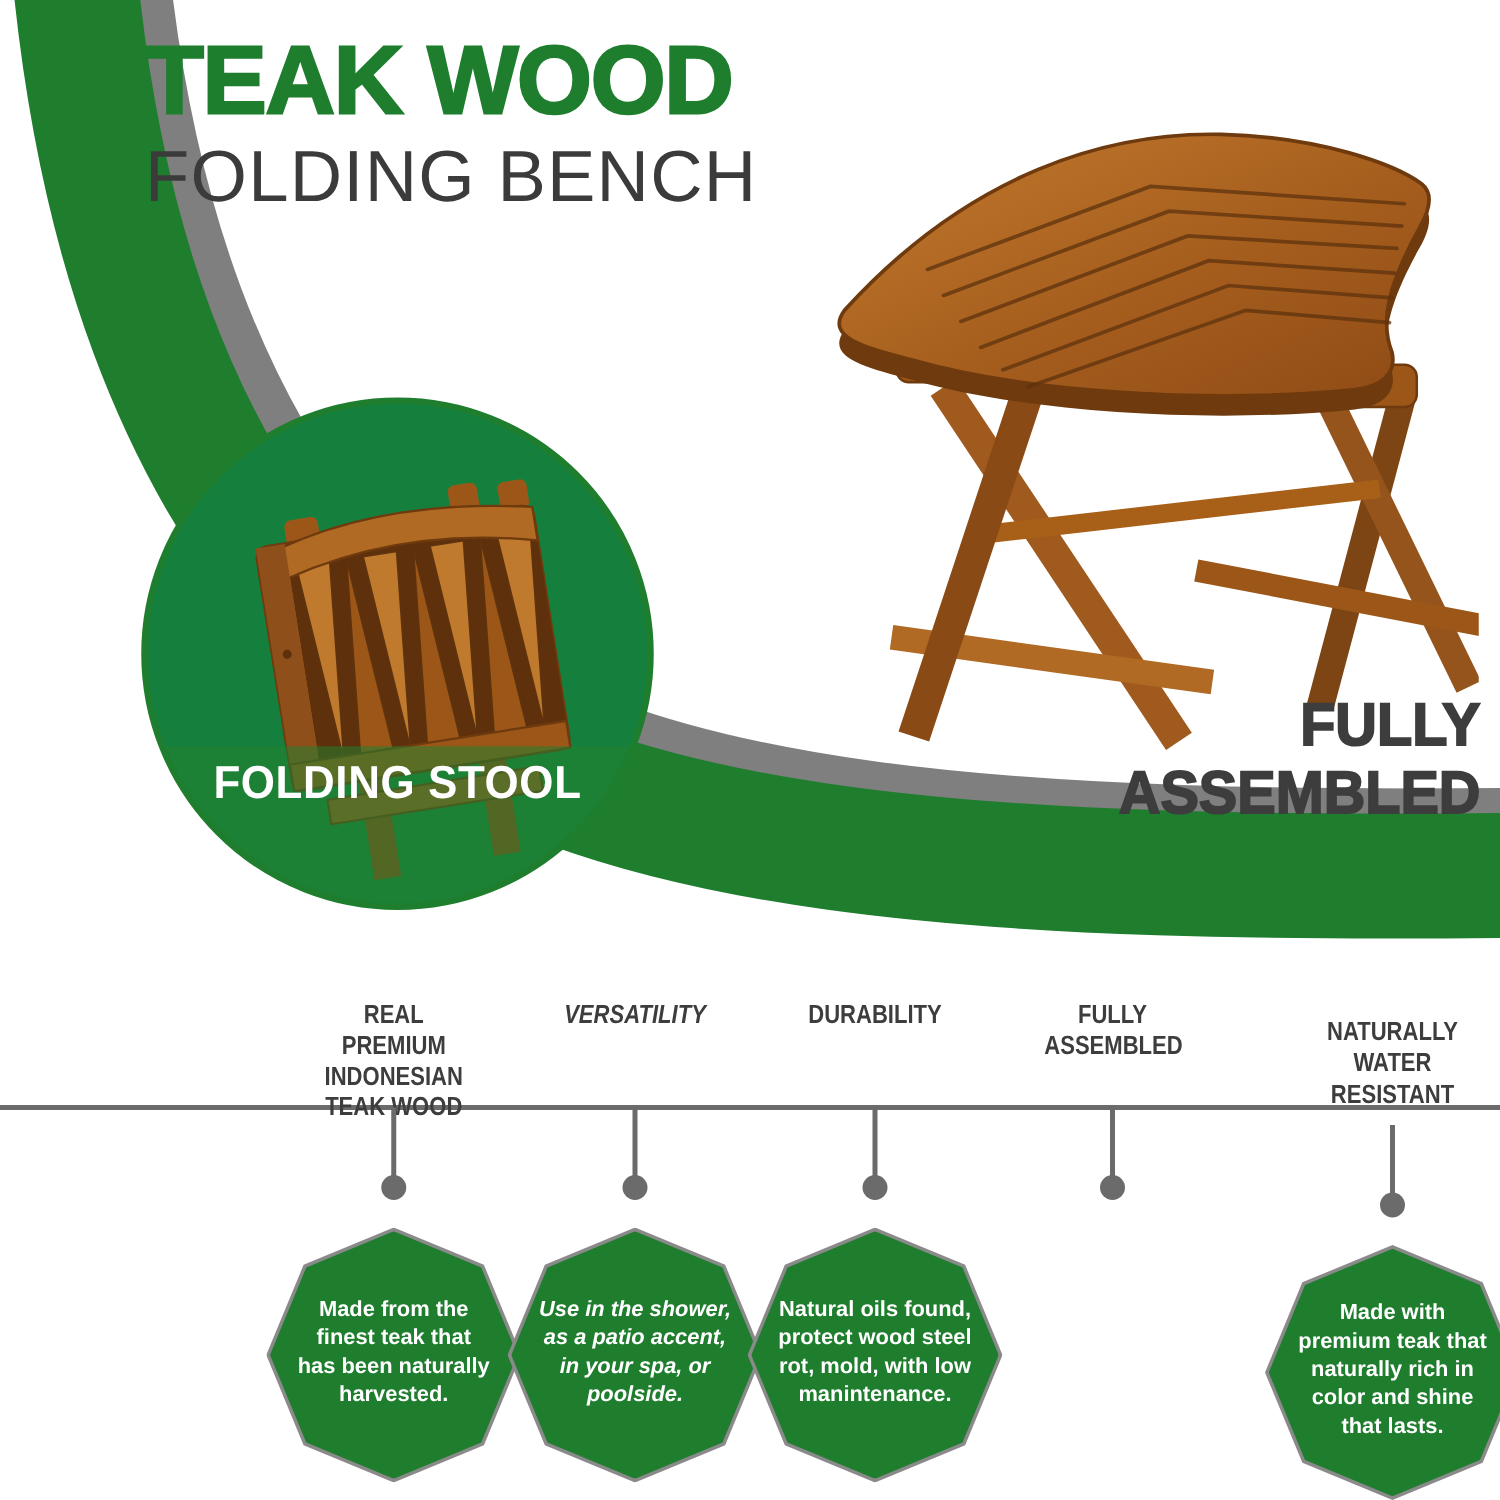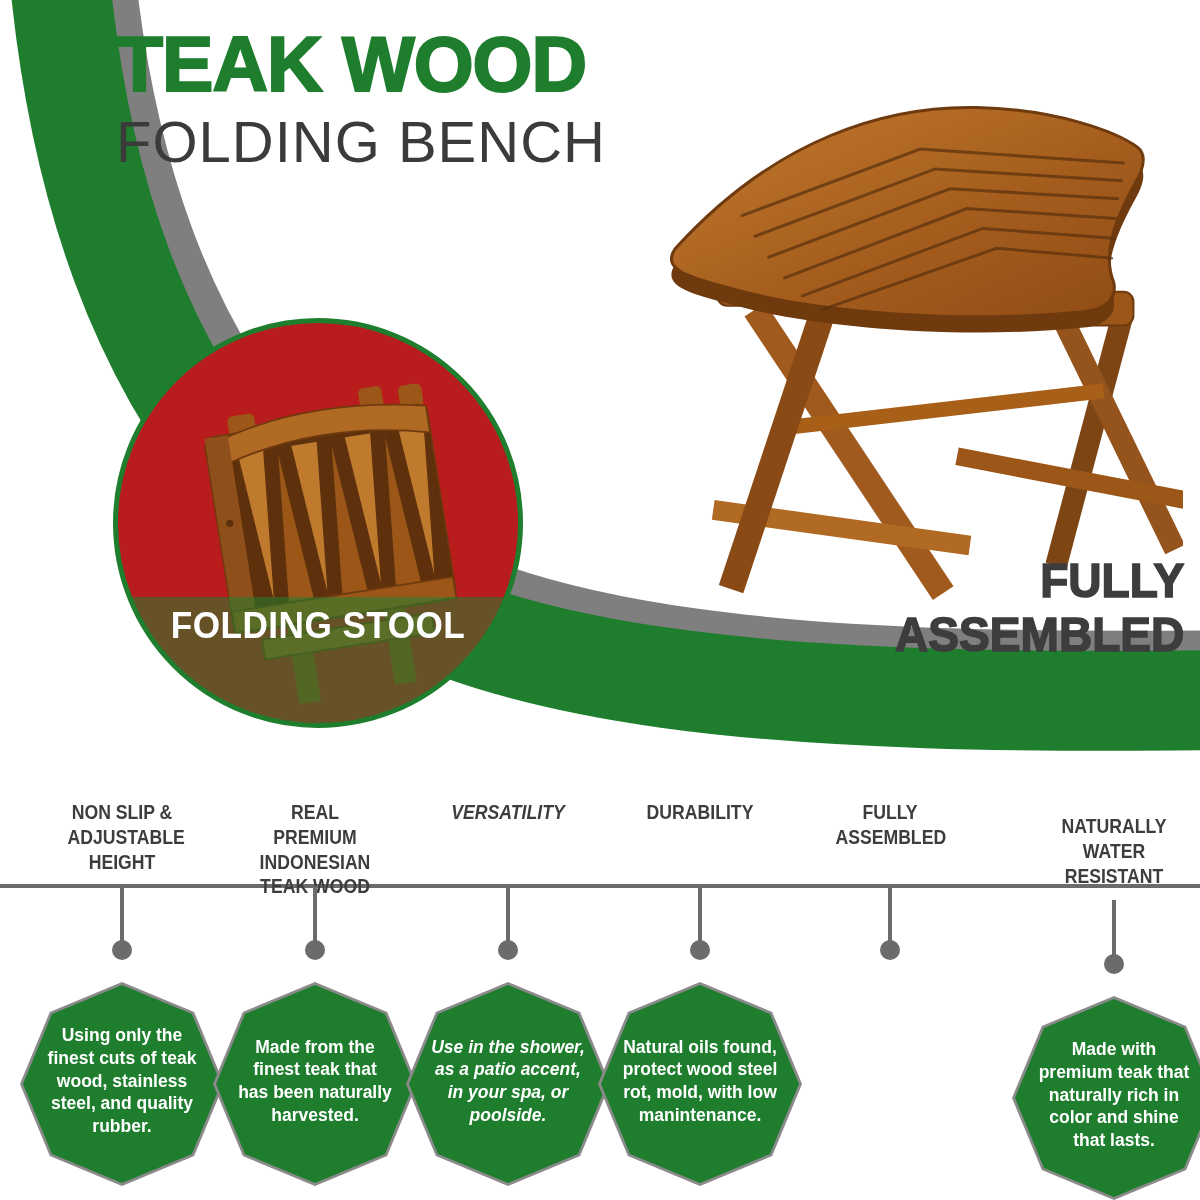--- a/index.html
+++ b/index.html
@@ -12,21 +12,21 @@
   
   .title-block{position:absolute;left:116px;top:26px;z-index:3;}
   .title-green{font-size:77px;font-weight:bold;color:#1e7e2e;letter-spacing:-1px;line-height:1.0;
                -webkit-text-stroke:2.2px #1e7e2e;}
   .title-gray{font-size:58px;font-weight:normal;color:#3b3b3b;letter-spacing:1px;line-height:1.0;margin-top:10px;}
 
   
   .main-stool{position:absolute;left:628px;top:42px;z-index:1;}
 
   
-  .inset-circle{position:absolute;left:113px;top:318px;width:400px;height:400px;background:#b91c1c;
+  .inset-circle{position:absolute;left:113px;top:318px;width:400px;height:400px;background:#15803d;
                 border:5px solid #1e7e2e;border-radius:50%;overflow:hidden;z-index:2;}
   .inset-photo{position:absolute;left:18px;top:8px;}
   .inset-band{position:absolute;left:0;top:274px;width:100%;bottom:0;background:rgba(34,128,48,0.55);}
   .inset-caption{position:absolute;left:0;top:282px;width:100%;text-align:center;color:#ffffff;
                  font-size:37px;font-weight:bold;letter-spacing:0.5px;transform:scaleX(0.95);transform-origin:50% 0;}
 
   
   .assembled{position:absolute;right:16px;top:554px;text-align:right;color:#3d3d3d;font-weight:bold;
              font-size:48px;line-height:1.12;-webkit-text-stroke:1.6px #3d3d3d;letter-spacing:0;
              transform:scaleX(0.96);transform-origin:100% 0;z-index:3;}
@@ -138,30 +138,20 @@
     <div class="inset-caption">FOLDING STOOL</div>
   </div>
 
   <div class="assembled">
     <div>FULLY</div>
     <div>ASSEMBLED</div>
   </div>
 
   <div class="timeline-line"></div>
 
-  <div class="feature-col" style="left:20px;">
-    <div class="feature-heading hw1">NON SLIP &amp; ADJUSTABLE HEIGHT</div>
-    <div class="stem"></div>
-    <div class="dot"></div>
-    <div class="octagon">
-      <div class="octagon-inner">
-          <div class="octagon-text">Using only the finest cuts of teak wood, stainless steel, and quality rubber.</div>
-        </div>
-    </div>
-  </div>
 
   <div class="feature-col" style="left:213px;">
     <div class="feature-heading hw2">REAL PREMIUM INDONESIAN TEAK WOOD</div>
     <div class="stem"></div>
     <div class="dot"></div>
     <div class="octagon">
       <div class="octagon-inner">
           <div class="octagon-text">Made from the finest teak that has been naturally harvested.</div>
         </div>
     </div>

